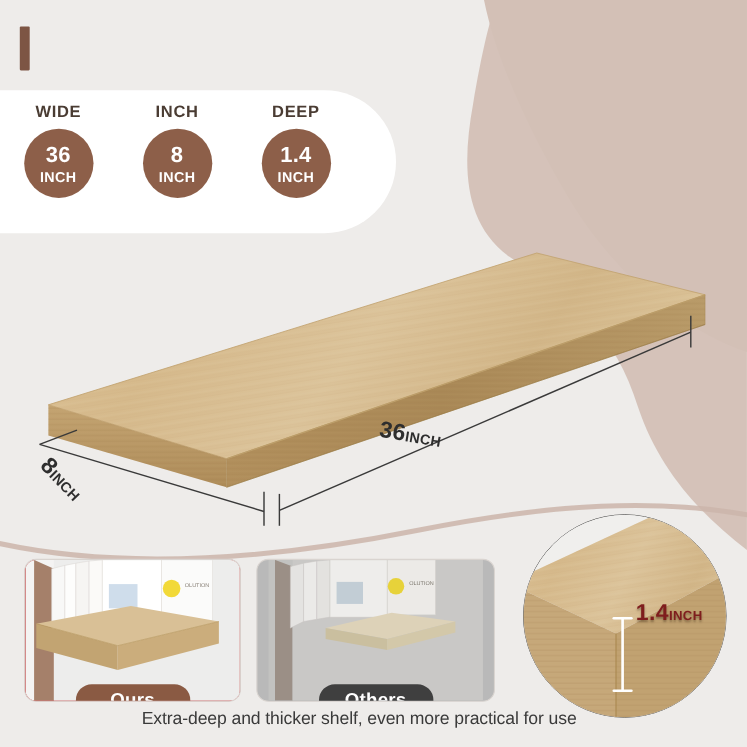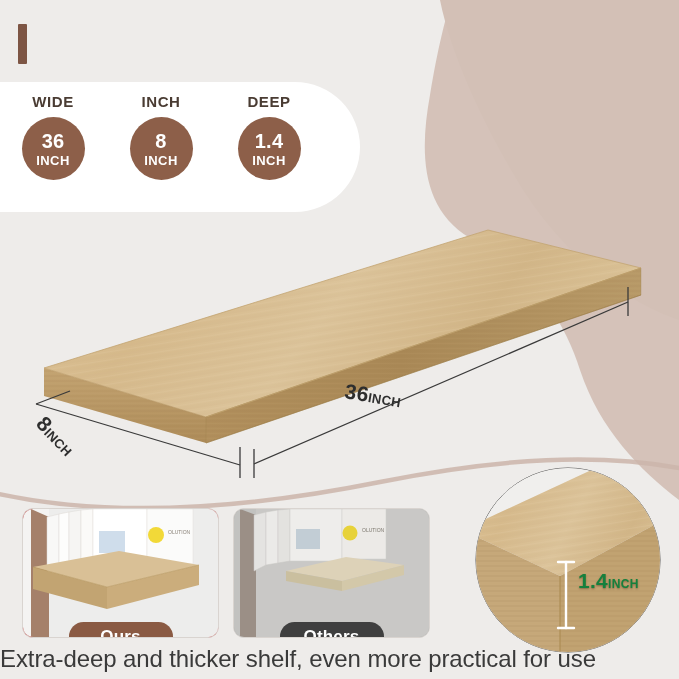--- a/index.html
+++ b/index.html
@@ -153,21 +153,21 @@
     position: absolute;
     top: 10px;
     width: 195px;
     height: 128px;
     border-radius: 11px;
     border: 1px solid #d9d4d0;
     background: #b91c1c;
     overflow: hidden;
   }
   #panel-ours { left: 22px; }
-  #panel-others { left: 233px; background: #b9b9b9; }
+  #panel-others { left: 233px; background: #b9b9b9; padding-left: 20px; }
 
   .panel-scene {
     position: absolute;
     left: 0; top: 0;
     width: 100%; height: 100%;
   }
   .panel-badge {
     position: absolute;
     bottom: -14px;
     left: 50%;
@@ -181,35 +181,35 @@
     display: flex;
     align-items: center;
     justify-content: center;
     letter-spacing: 0.2px;
   }
   #badge-ours { background: #8a5a43; }
   #badge-others { background: #3f3f3f; }
   #thickness-label {
     position: absolute;
     left: 578px;
-    top: 569px;
-    color: #15803d;
+    top: 546px;
+    color: #7f1d1d;
     white-space: nowrap;
     text-shadow: 0 1px 2px rgba(60,40,20,0.45);
   }
   #thickness-label .dim-num { font-size: 21px; }
   #thickness-label .dim-unit { font-size: 12px; }
 
   #caption {
     position: absolute;
     left: 0;
     top: 645px;
     width: 653px;
-    text-align: left;
-    font-size: 24px;
+    text-align: center;
+    font-size: 16px;
     color: #3a3a3a;
     letter-spacing: -0.1px;
   }
 </style>
 </head>
 <body>
 
 <div id="page">
 
   <svg class="bg-layer" viewBox="0 0 679 679" width="679" height="679">

